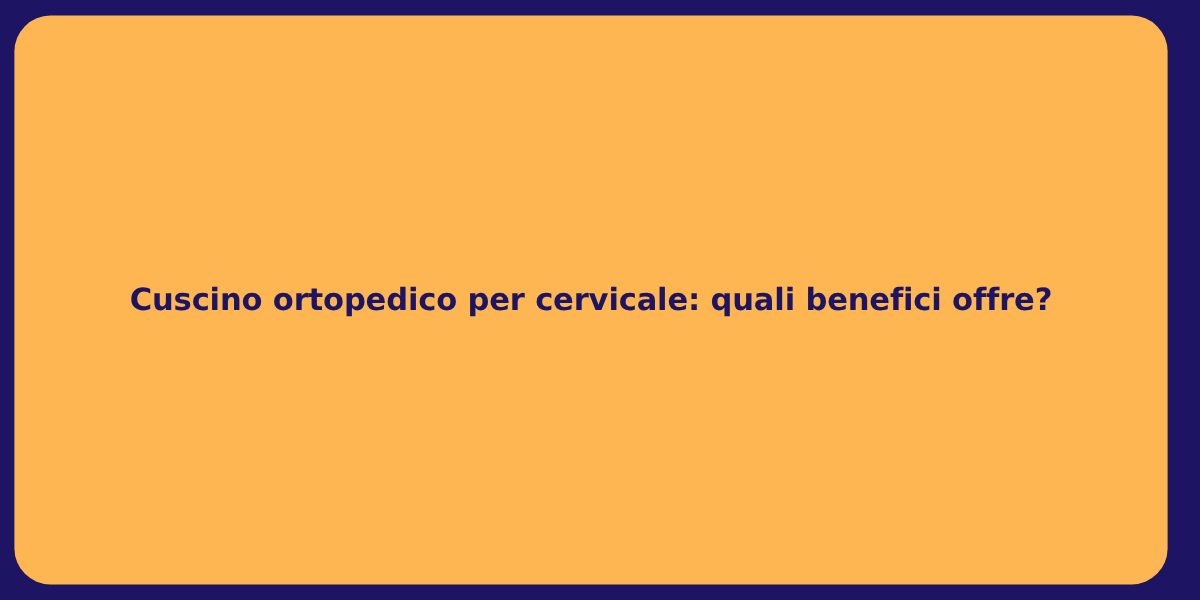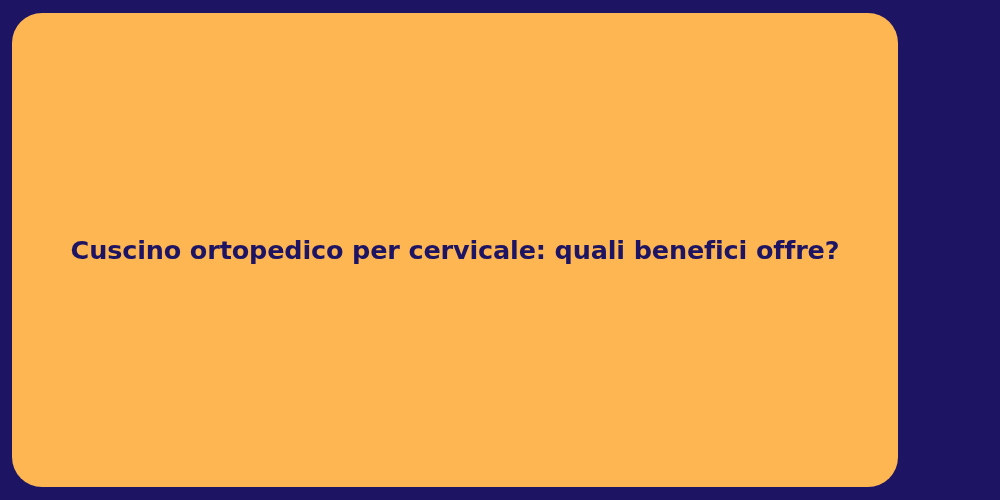--- a/index.html
+++ b/index.html
@@ -21,21 +21,21 @@
     height: 500px;
     box-sizing: border-box;
     background: #1d1464;
     display: block;
   }
 
   #card {
     position: absolute;
     left: 12px;
     top: 13px;
-    width: 886px;
+    width: 961px;
     height: 474px;
     box-sizing: border-box;
     background: #fdb652;
     border-radius: 30px;
     display: flex;
     align-items: center;
     justify-content: center;
     overflow: hidden;
   }
 

